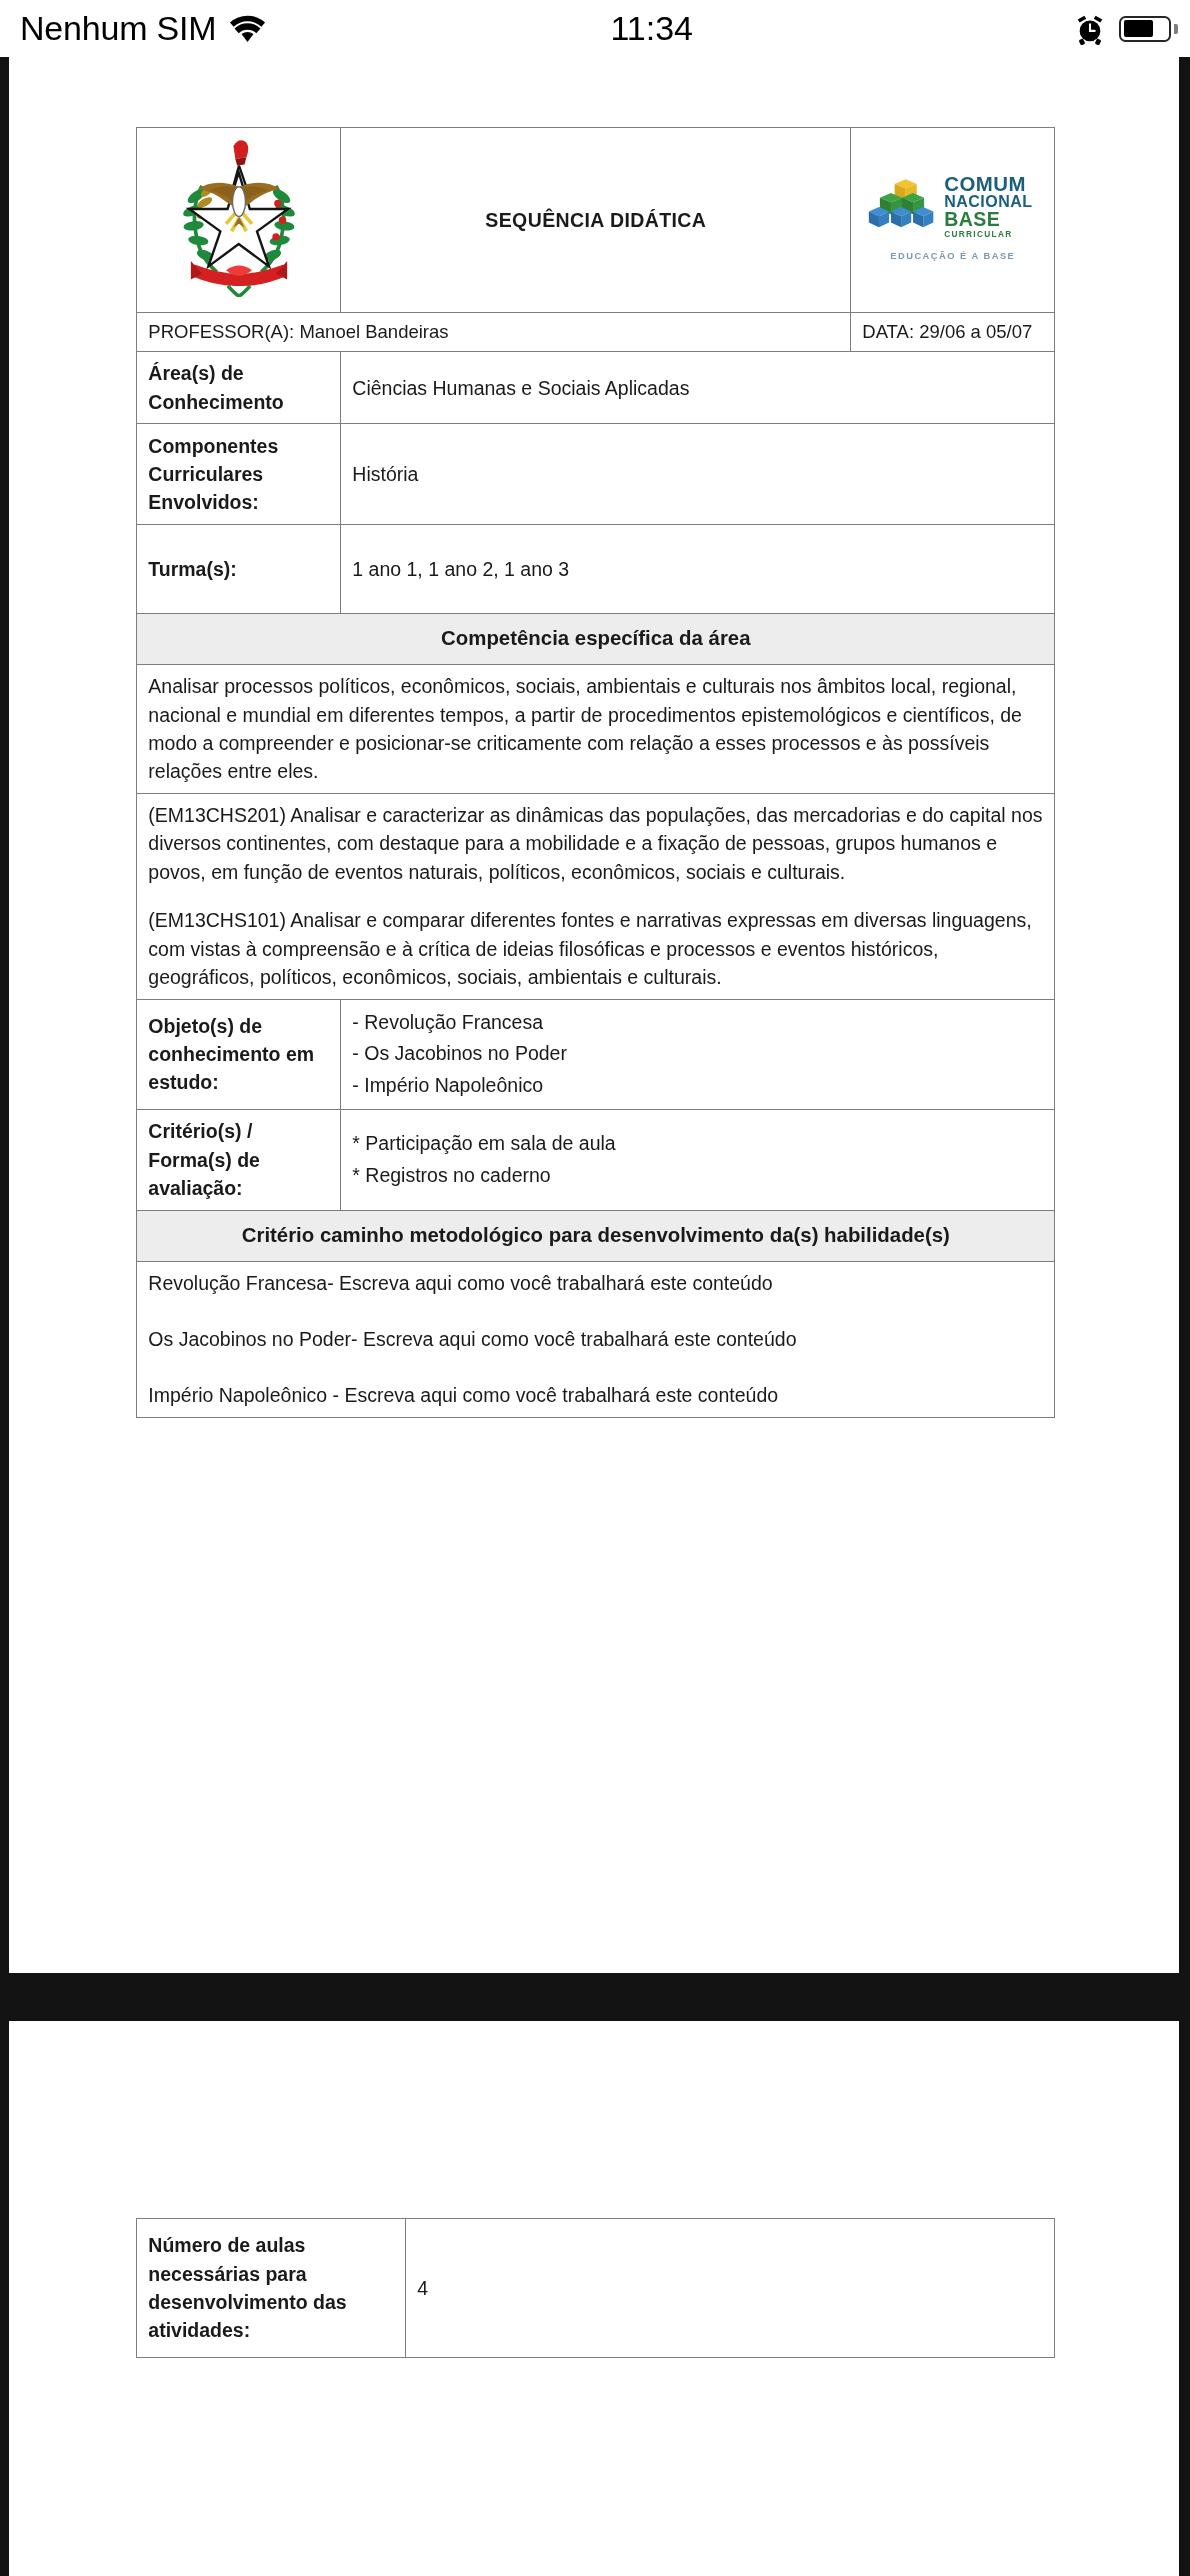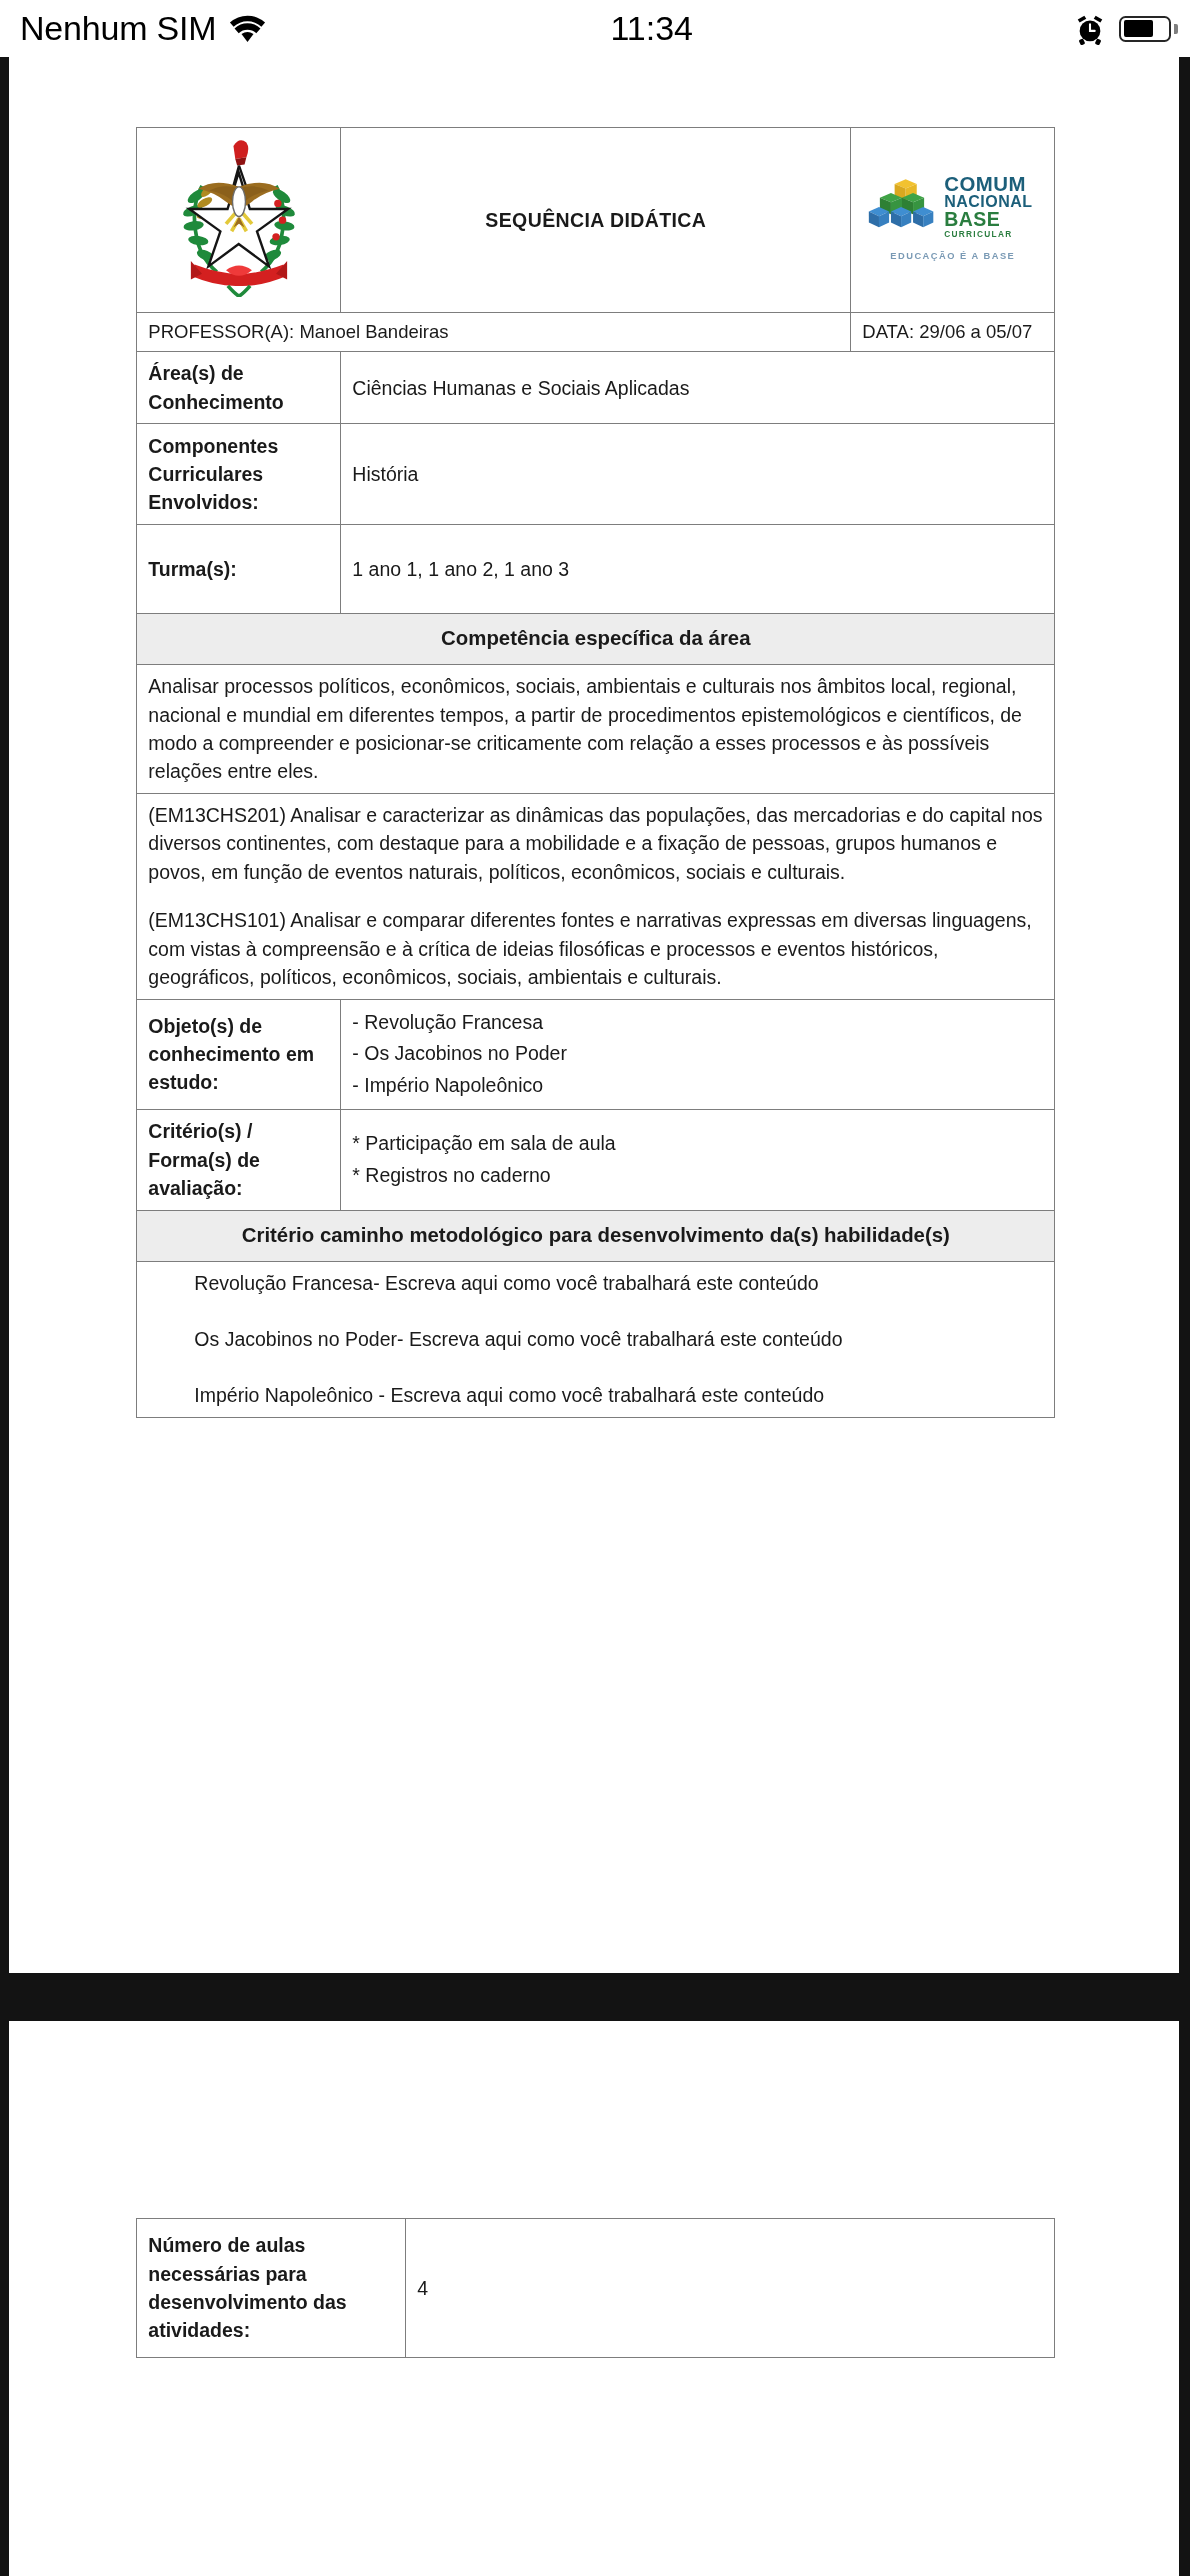--- a/index.html
+++ b/index.html
@@ -85,21 +85,21 @@
   .tall{ height:89px; }
 
   
   .section-head td{
     background:#ededed; text-align:center; font-weight:bold;
     font-size:20.4px; padding:10.2px 11px;
   }
   .body-cell{ padding:22px 20.4px 26px 20.4px; font-size:19.5px; line-height:1.52; }
   .body-cell p + p{ margin-top:20.4px; }
   .method-cell{ padding:28px 22px 32px 22px; }
-  .method-cell p{ margin-bottom:28px; font-size:19.5px;margin-left:46px; }
+  .method-cell p{ margin-bottom:28px; font-size:19.5px; }
   .method-cell p:last-child{ margin-bottom:0; }
   .bullet-list{ list-style:none; }
   .bullet-list li{ font-size:19.5px; line-height:1.62; }
 
   
   .crest{ width:130px; height:162px; display:inline-block; }
 
   
   .bncc{ display:inline-block; width:172px; }
   .bncc-top{ display:flex; align-items:center; gap:7.4px; }

